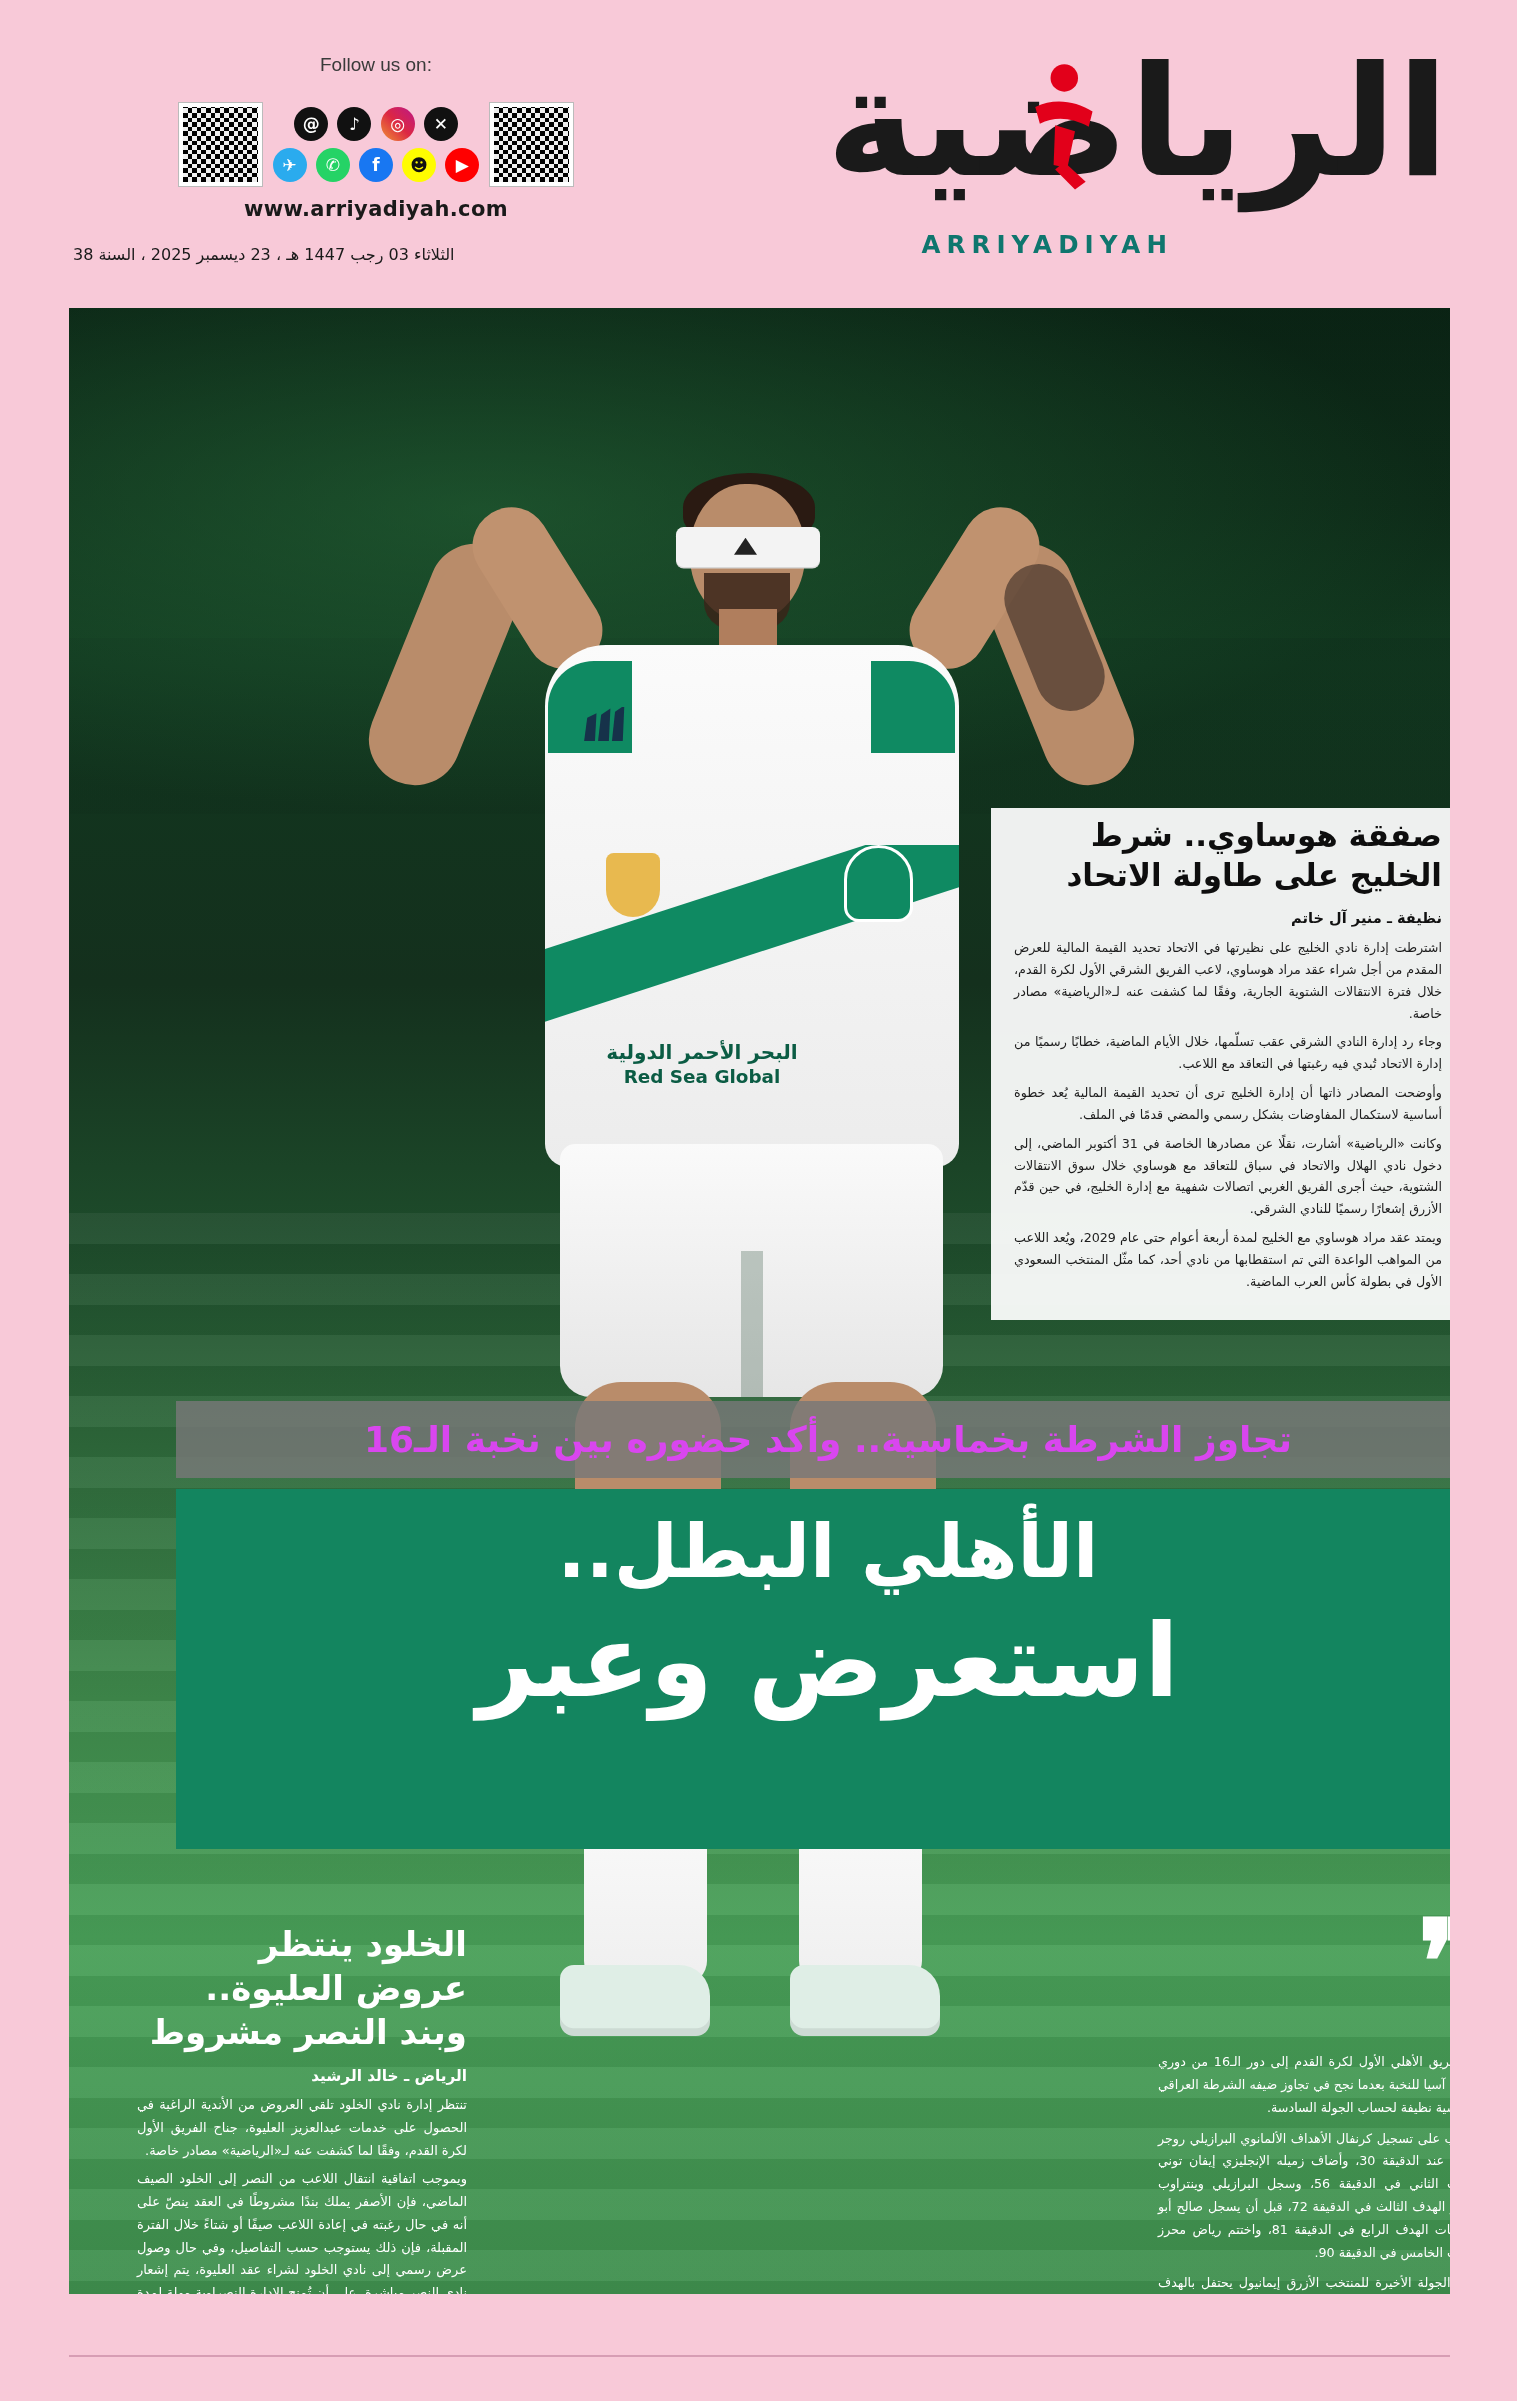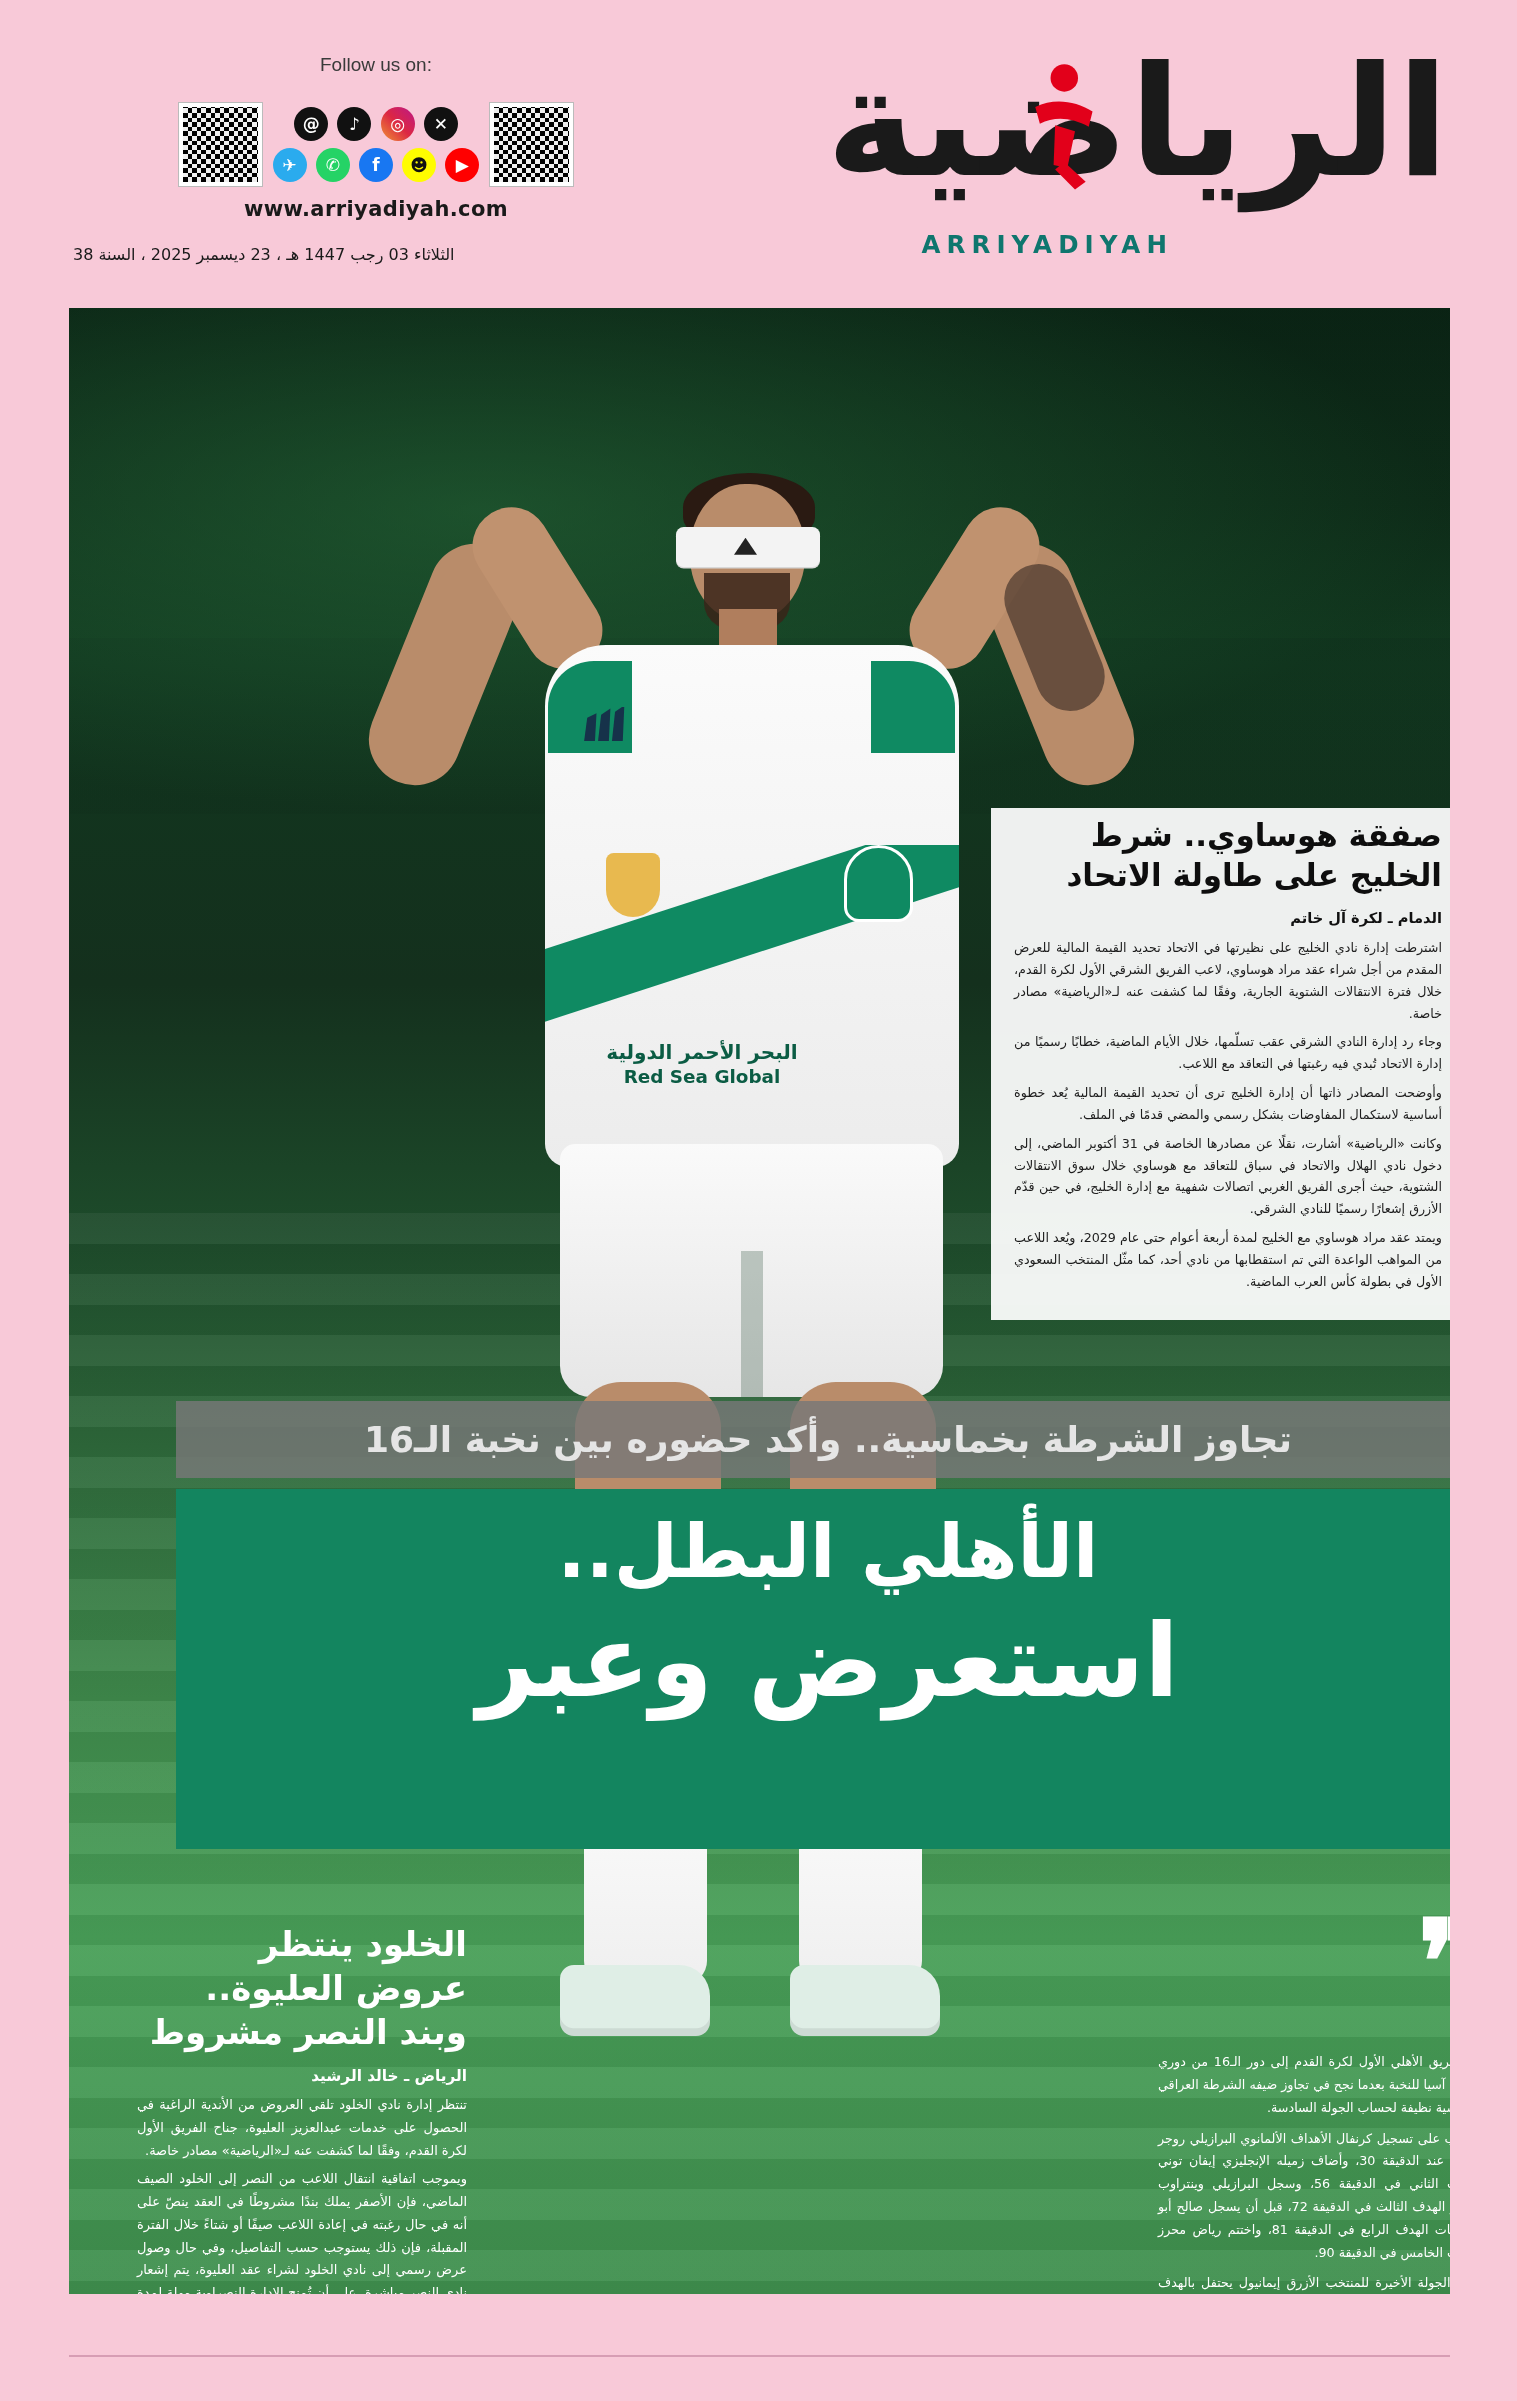--- a/index.html
+++ b/index.html
@@ -345,21 +345,21 @@
   }
 
   
   .kicker {
     position: absolute;
     top: 1093px;
     left: 107px;
     width: 1304px;
     height: 77px;
     background: rgba(120,120,120,.82);
-    color: #e5e5e5;
+    color: #d946ef;
     display: flex;
     align-items: center;
     justify-content: center;
     font-size: 36px;
     font-weight: 800;
     direction: rtl;
   }
 
   
   .headline-block {
@@ -536,21 +536,21 @@
     <div class="pl-thigh-r"></div>
     <div class="pl-tattoo2"></div>
     <div class="pl-sock-l"></div>
     <div class="pl-sock-r"></div>
     <div class="pl-boot-l"></div>
     <div class="pl-boot-r"></div>
   </div>
 
   <div class="story-box">
     <h2>صفقة هوساوي.. شرط الخليج على طاولة الاتحاد</h2>
-    <div class="byline">الدمام ـ لكرة آل خاتم</div>
+    <div class="byline">نظيفة ـ منير آل خاتم</div>
     <p>اشترطت إدارة نادي الخليج على نظيرتها في الاتحاد تحديد القيمة المالية للعرض المقدم من أجل شراء عقد مراد هوساوي، لاعب الفريق الشرقي الأول لكرة القدم، خلال فترة الانتقالات الشتوية الجارية، وفقًا لما كشفت عنه لـ«الرياضية» مصادر خاصة.</p>
     <p>وجاء رد إدارة النادي الشرقي عقب تسلّمها، خلال الأيام الماضية، خطابًا رسميًا من إدارة الاتحاد تُبدي فيه رغبتها في التعاقد مع اللاعب.</p>
     <p>وأوضحت المصادر ذاتها أن إدارة الخليج ترى أن تحديد القيمة المالية يُعد خطوة أساسية لاستكمال المفاوضات بشكل رسمي والمضي قدمًا في الملف.</p>
     <p>وكانت «الرياضية» أشارت، نقلًا عن مصادرها الخاصة في 31 أكتوبر الماضي، إلى دخول نادي الهلال والاتحاد في سباق للتعاقد مع هوساوي خلال سوق الانتقالات الشتوية، حيث أجرى الفريق الغربي اتصالات شفهية مع إدارة الخليج، في حين قدّم الأزرق إشعارًا رسميًا للنادي الشرقي.</p>
     <p>ويمتد عقد مراد هوساوي مع الخليج لمدة أربعة أعوام حتى عام 2029، ويُعد اللاعب من المواهب الواعدة التي تم استقطابها من نادي أحد، كما مثّل المنتخب السعودي الأول في بطولة كأس العرب الماضية.</p>
   </div>
 
   <div class="kicker">تجاوز الشرطة بخماسية.. وأكد حضوره بين نخبة الـ16</div>
 
   <div class="headline-block">

